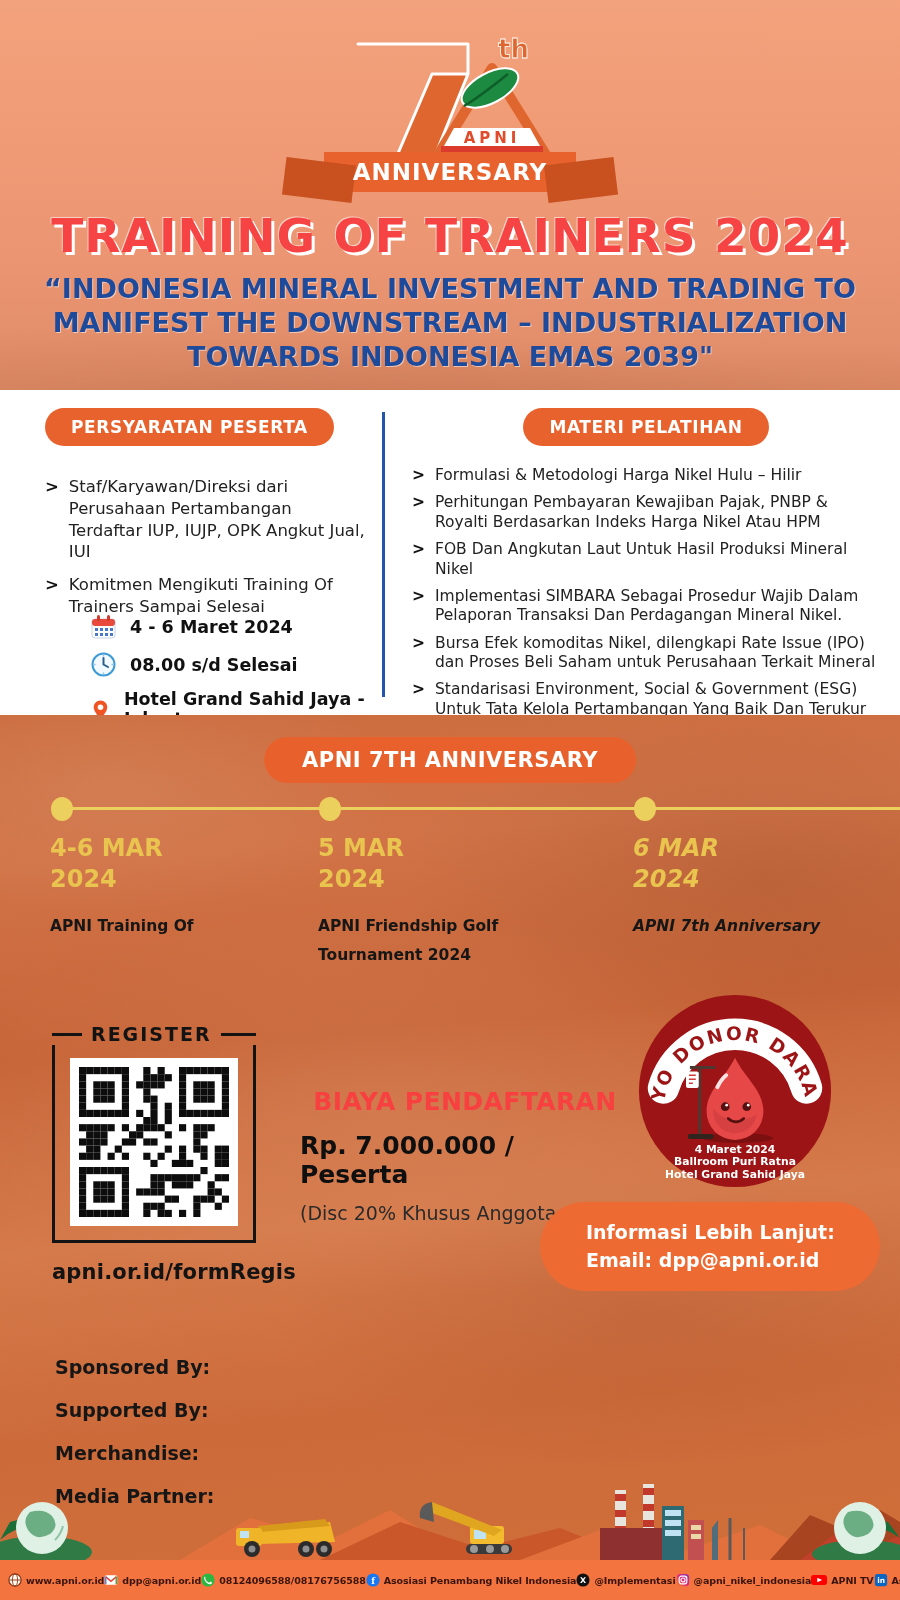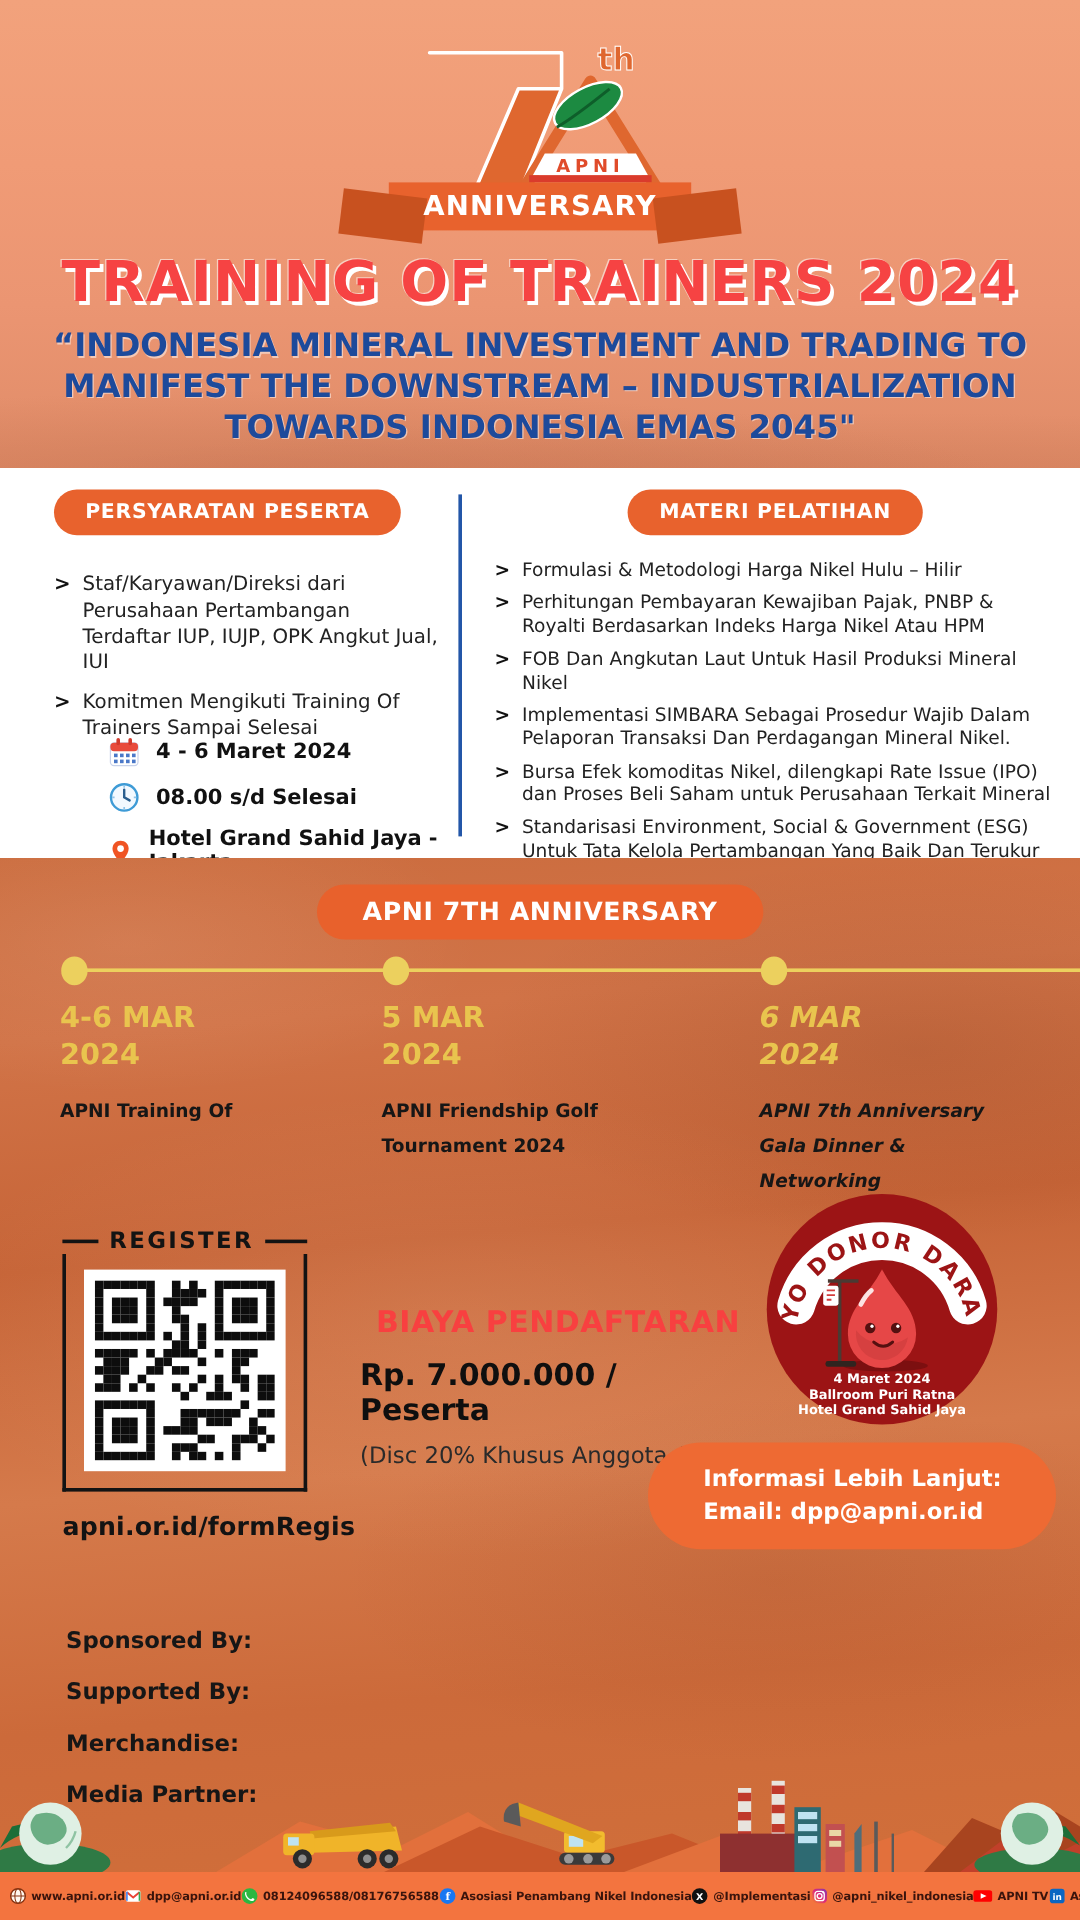--- a/index.html
+++ b/index.html
@@ -110,21 +110,21 @@
           <ellipse cx="150" cy="60" rx="31" ry="15" fill="#1c8a41" stroke="#ffffff" stroke-width="2"></ellipse>
         </g>
         <path d="M124 78 Q138 70 168 46" stroke="#0e5e2a" stroke-width="2.5" fill="none"></path>
         <text x="158" y="30" font-size="26" font-weight="bold" fill="#df672f" stroke="#ffffff" stroke-width="0.8" font-family="DejaVu Sans,sans-serif">th</text>
       </svg>
     </div>
     <div class="ribbon">
       <span>ANNIVERSARY</span>
     </div>
     <div class="title">TRAINING OF TRAINERS 2024</div>
-    <div class="subtitle">“INDONESIA MINERAL INVESTMENT AND TRADING TO MANIFEST THE DOWNSTREAM – INDUSTRIALIZATION TOWARDS INDONESIA EMAS 2045"</div>
+    <div class="subtitle">“INDONESIA MINERAL INVESTMENT AND TRADING TO MANIFEST THE DOWNSTREAM – INDUSTRIALIZATION TOWARDS INDONESIA EMAS 2039"</div>
   </div>
 
   <div class="section-white">
     <div class="divider"></div>
 
     <div class="req">
       <span class="pill">PERSYARATAN PESERTA</span>
       <ul class="req-list">
         <li class="blt">
           <span class="arr">&gt;</span>
@@ -241,21 +241,20 @@
           <div>Tournament 2024</div>
       </div>
     </div>
     <div class="event" style="left:633px;top:118px;font-style:italic;">
       <div class="ev-date">
         <div>6 MAR</div>
           <div>2024</div>
       </div>
       <div class="ev-name">
         <div>APNI 7th Anniversary</div>
-          <div>Gala Dinner &amp; Networking</div>
       </div>
     </div>
 
     <div class="register">
       <div class="reg-top">
         <span class="seg l"></span>
         <span class="reg-label">REGISTER</span>
         <span class="seg r"></span>
       </div>
       <div class="reg-frame">

